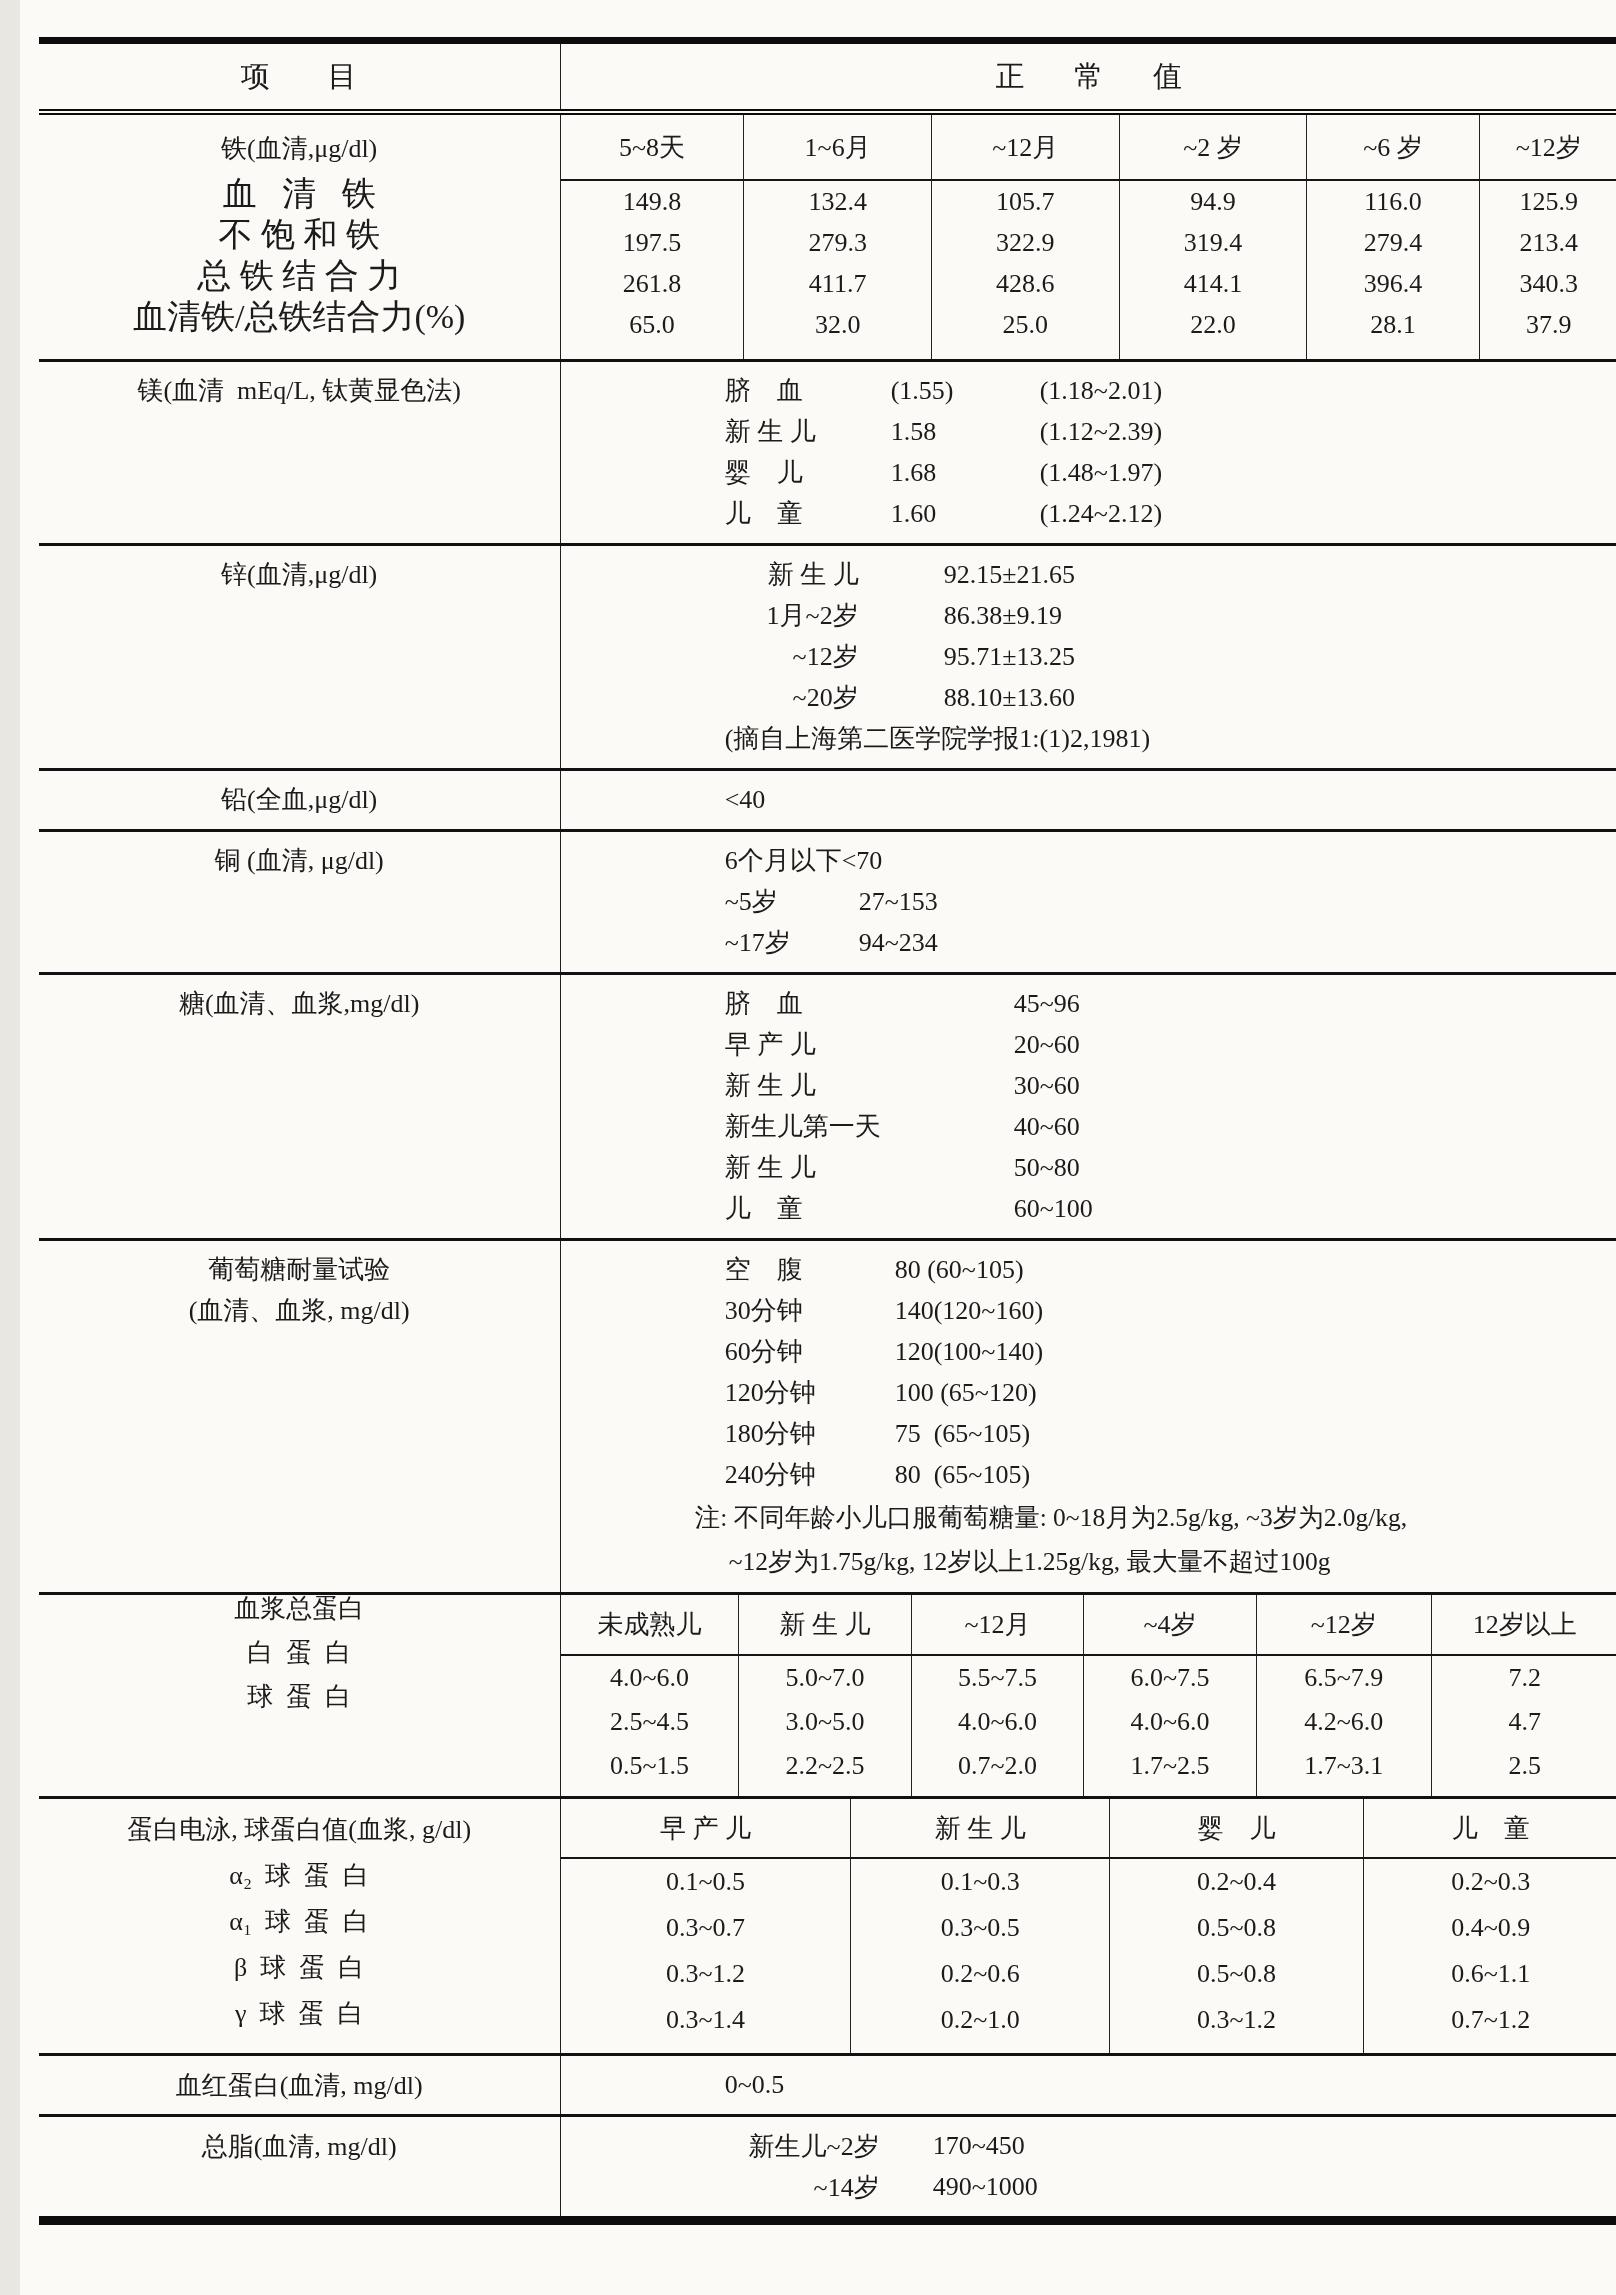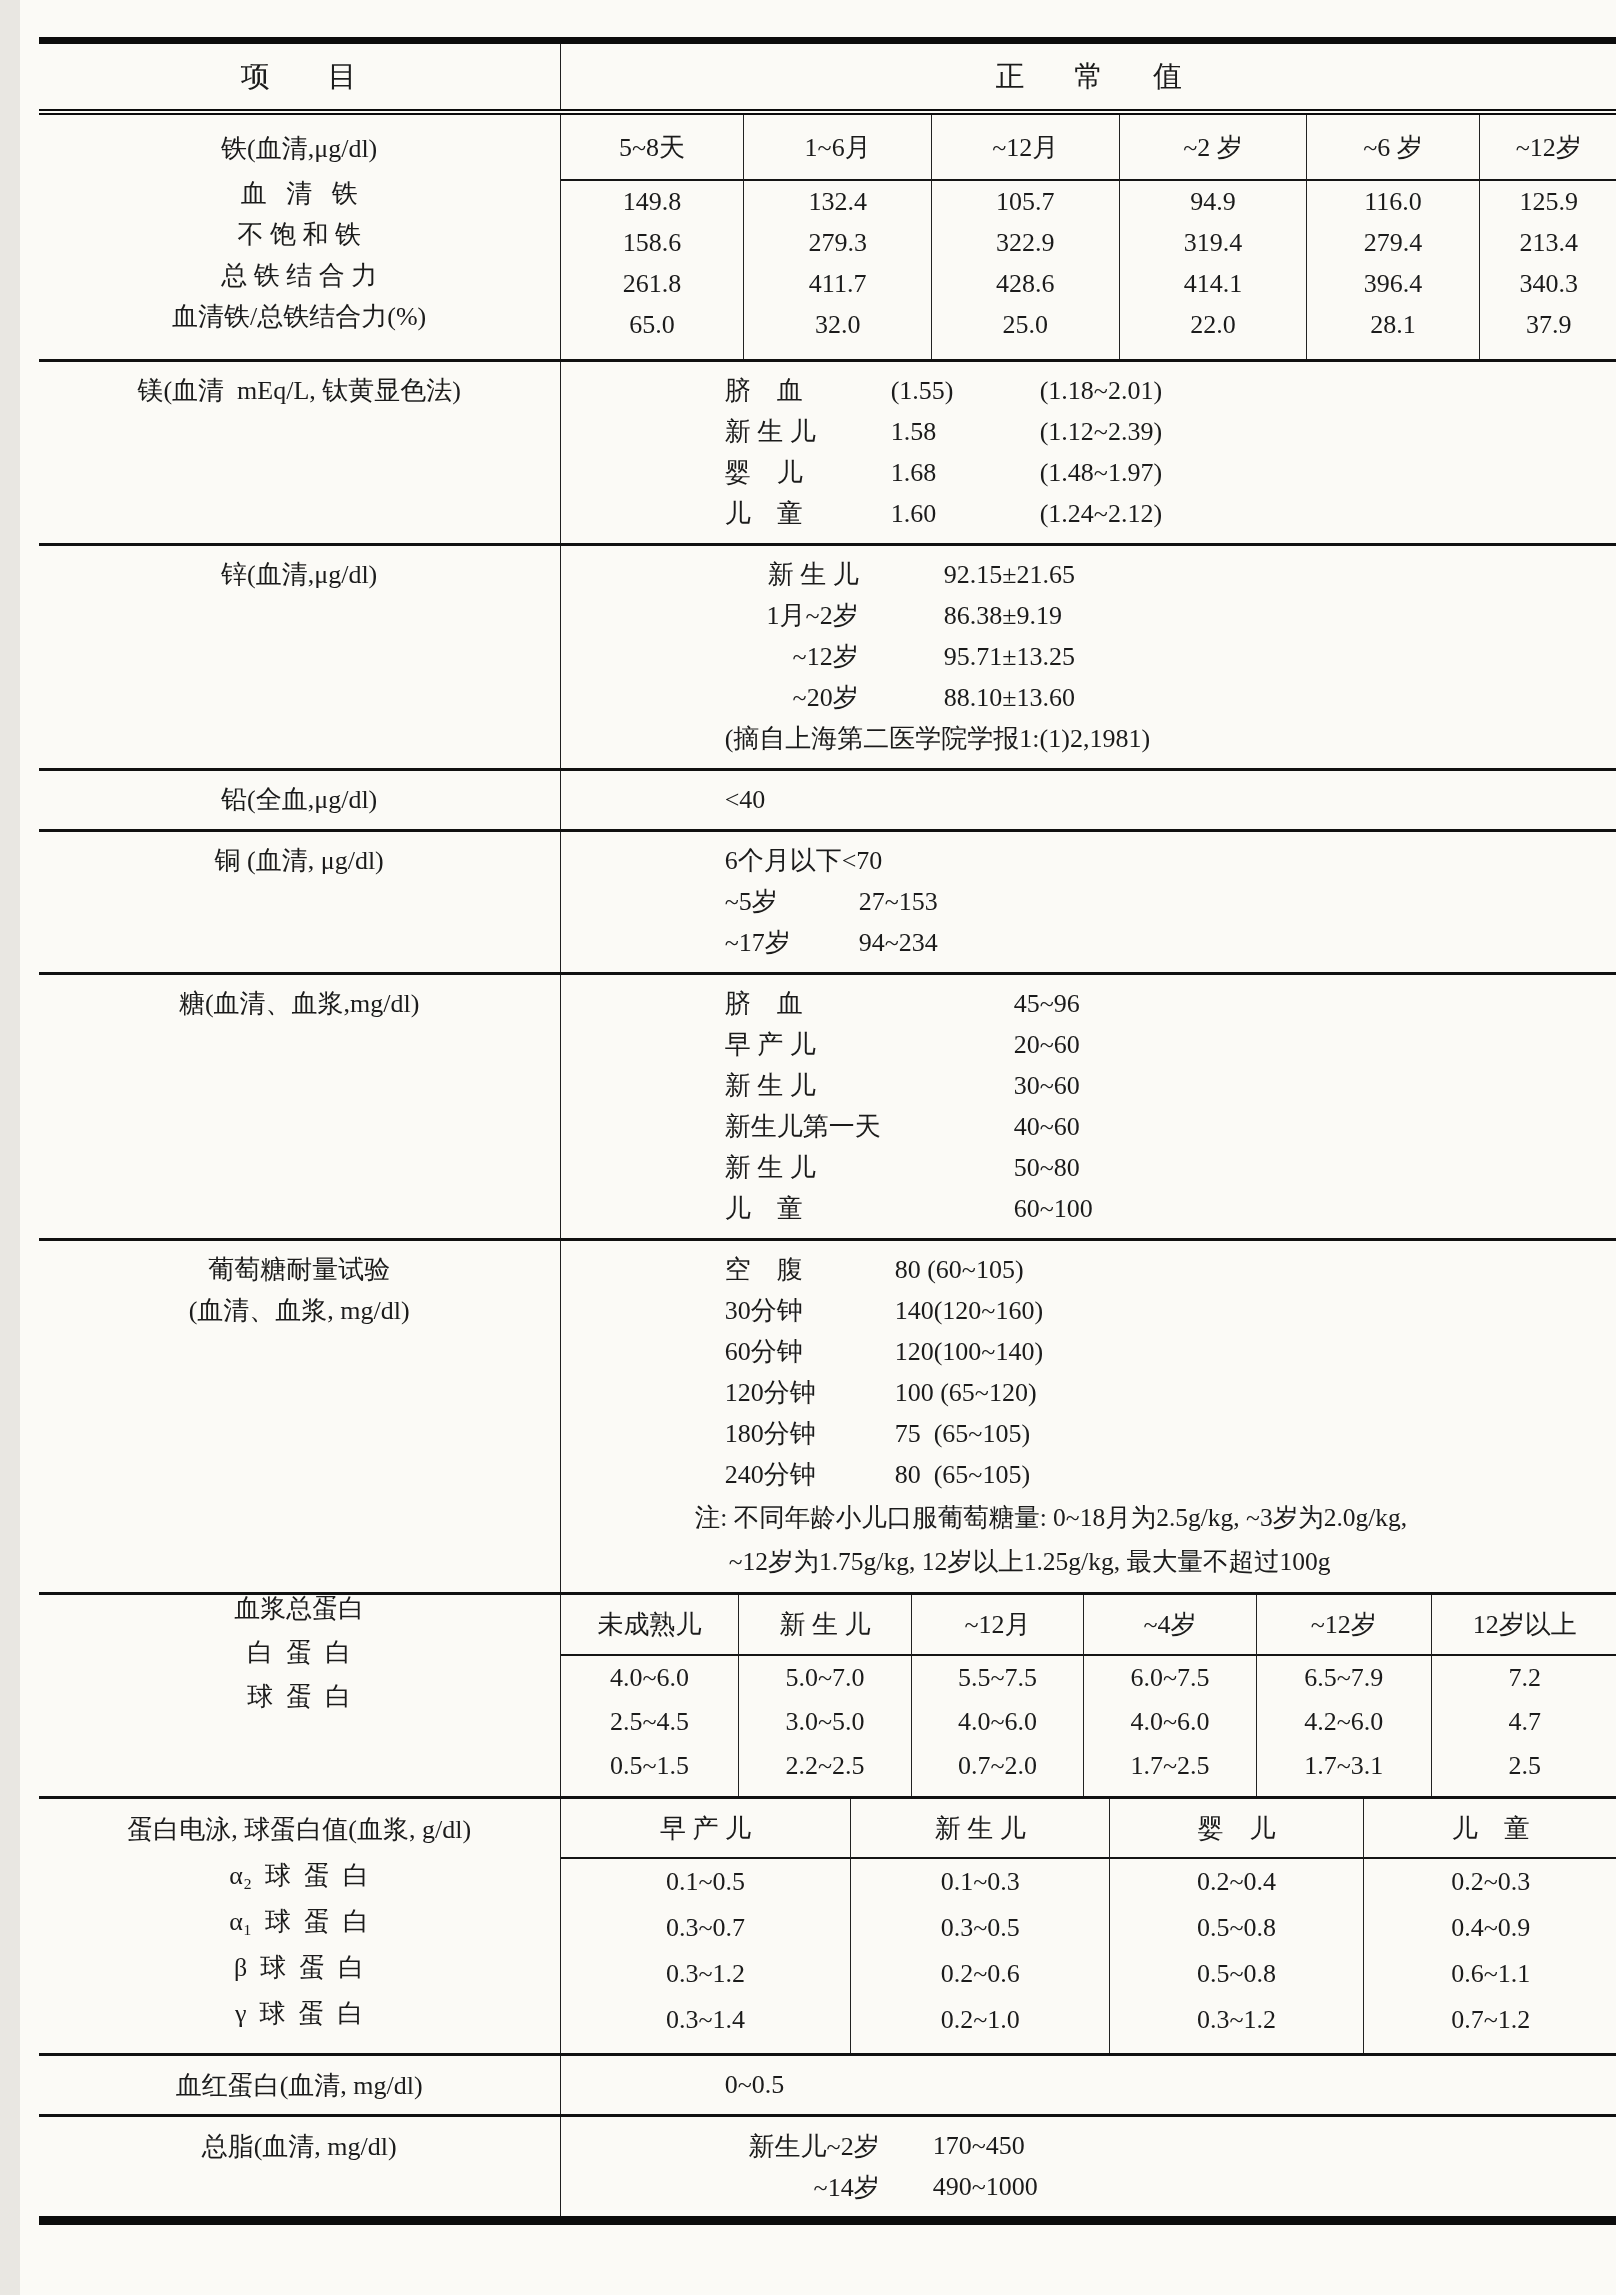--- a/index.html
+++ b/index.html
@@ -57,21 +57,21 @@
   .gv{height:41px; font-size:26px;}
   .gv52{height:44px; font-size:26px;}
   .gv54{height:46px; font-size:26px;}
   .gs{height:13.6px;}
   .gs10{height:8.5px;}
   .gs12{height:10.2px;}
   
   .il-head{height:66px; display:flex; align-items:center; justify-content:center; font-size:26px; white-space:pre;}
   .il-headp{height:61px; display:flex; align-items:center; justify-content:center; font-size:26px; white-space:pre;}
   .il-heade{height:60px; display:flex; align-items:center; justify-content:center; font-size:26px; white-space:pre;}
-  .il-sub{height:41px; display:flex; align-items:center; justify-content:center; font-size:26px; white-space:pre; transform:translateY(-8.5px);}
+  .il-sub{height:41px; display:flex; align-items:center; justify-content:center; font-size:34px; white-space:pre; transform:translateY(-8.5px);}
   .il-sub52{height:44px; display:flex; align-items:center; justify-content:center; font-size:26px; white-space:pre; transform:translateY(-8.5px);}
   .il-sub54{height:46px; display:flex; align-items:center; justify-content:center; font-size:26px; white-space:pre; transform:translateY(-6.8px);}
 </style>
 </head>
 <body>
 
 <div class="page">
   <div class="table">
 
     <div class="row hdr">
@@ -93,21 +93,21 @@
         <div class="gh">~12月</div>
         <div class="gh">~2 岁</div>
         <div class="gh">~6 岁</div>
         <div class="gh">~12岁</div>
         <div class="gv">149.8</div>
         <div class="gv">132.4</div>
         <div class="gv">105.7</div>
         <div class="gv">94.9</div>
         <div class="gv">116.0</div>
         <div class="gv">125.9</div>
-        <div class="gv">158.6</div>
+        <div class="gv">197.5</div>
         <div class="gv">279.3</div>
         <div class="gv">322.9</div>
         <div class="gv">319.4</div>
         <div class="gv">279.4</div>
         <div class="gv">213.4</div>
         <div class="gv">261.8</div>
         <div class="gv">411.7</div>
         <div class="gv">428.6</div>
         <div class="gv">414.1</div>
         <div class="gv">396.4</div>

